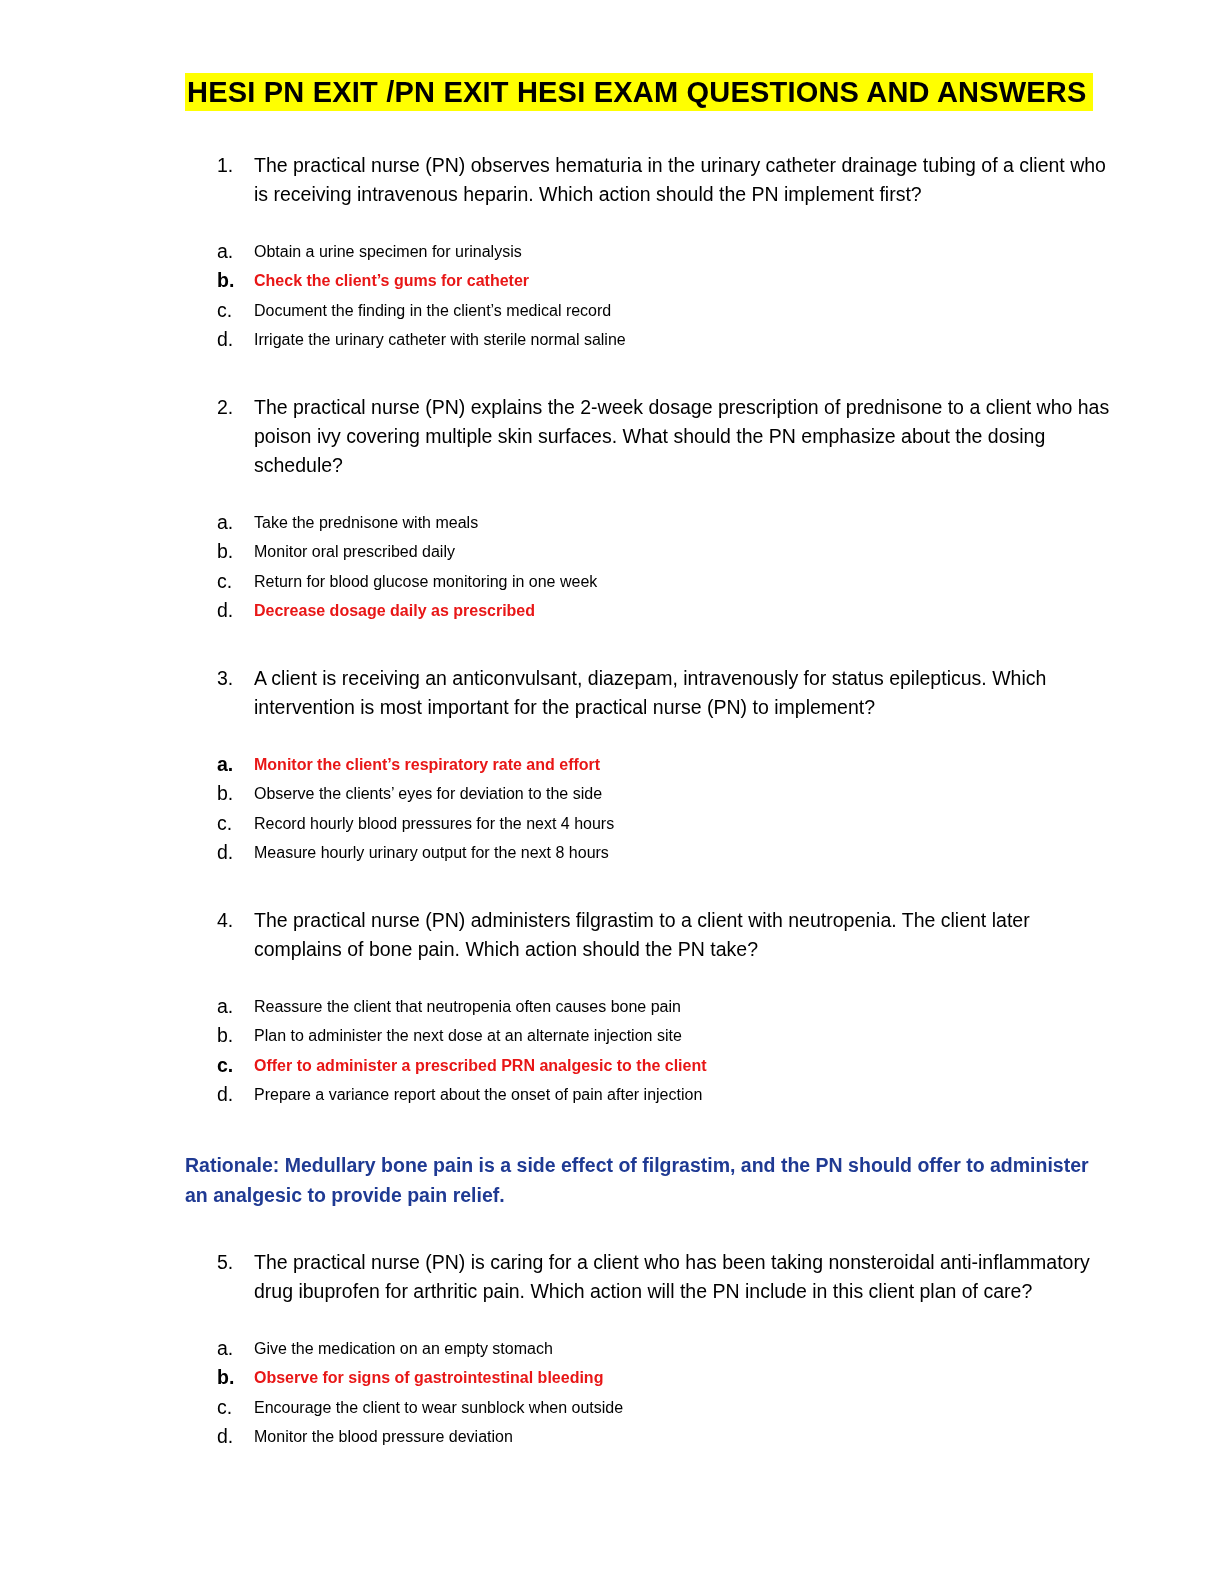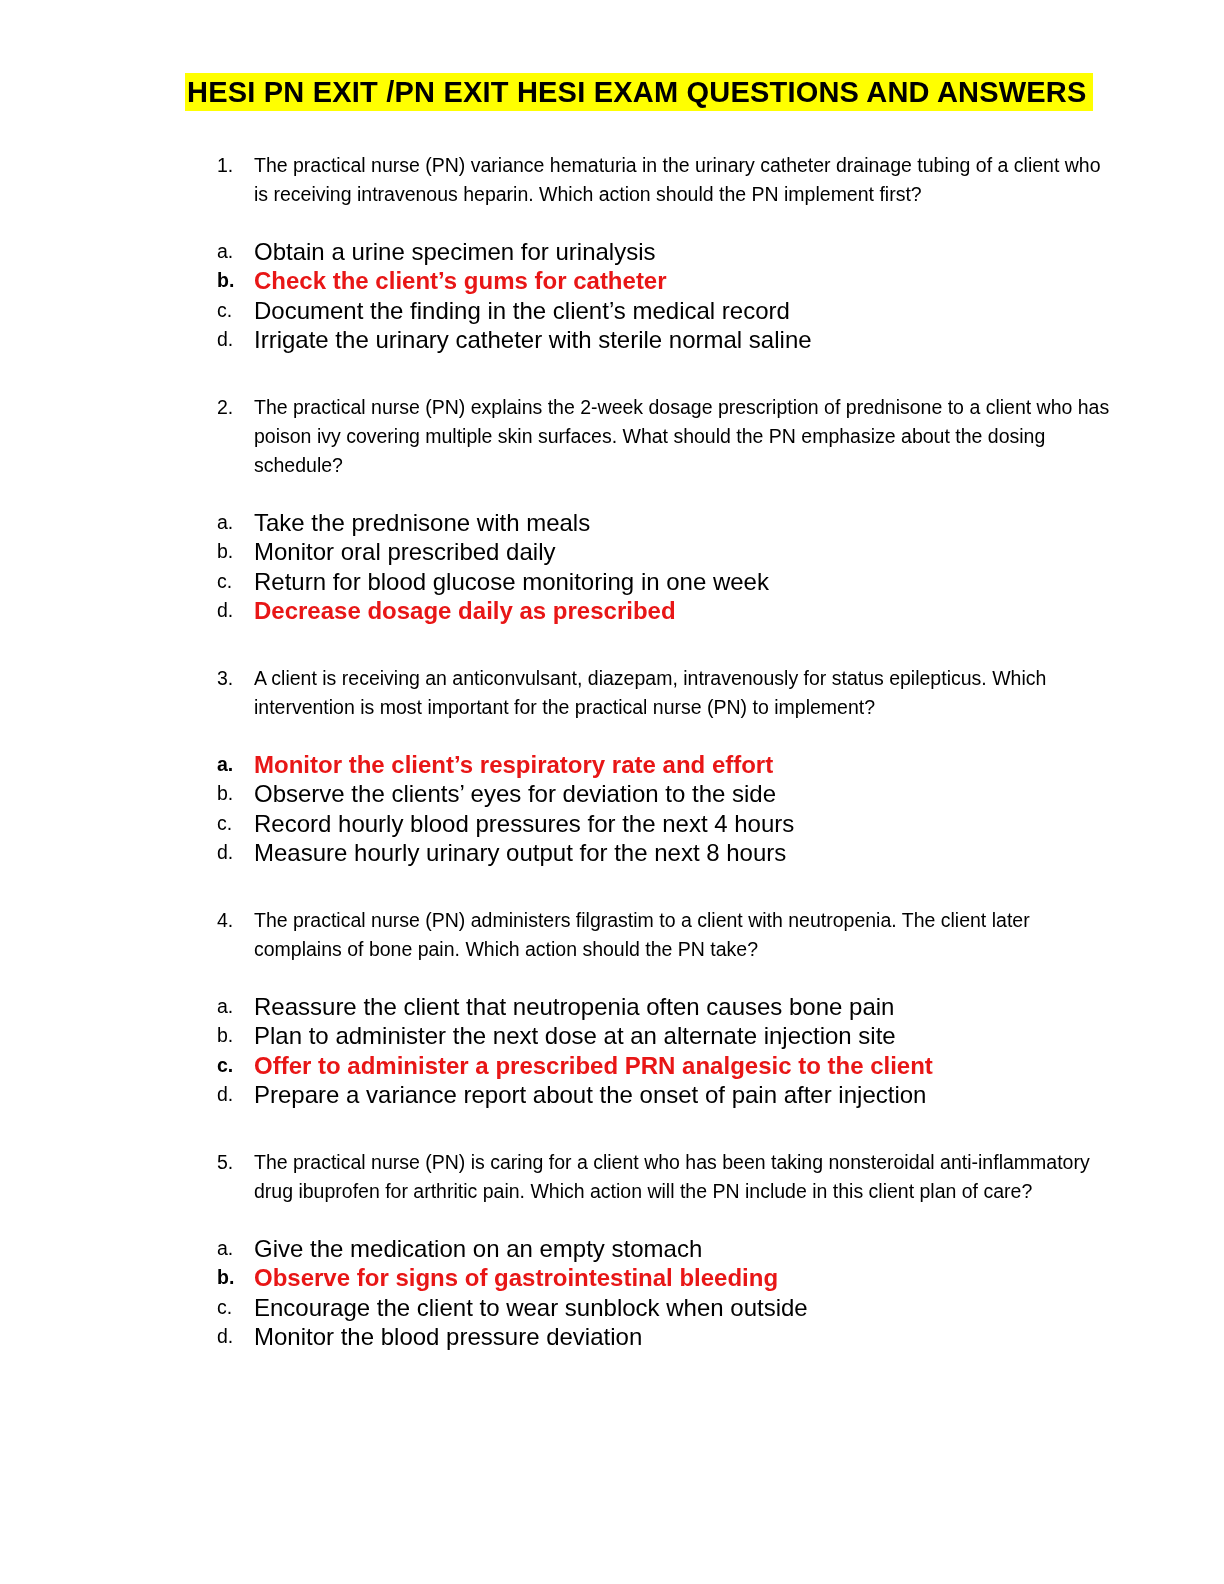--- a/index.html
+++ b/index.html
@@ -51,21 +51,21 @@
     display: flex;
   }
   .opt-letter {
     width: 37px;
     flex-shrink: 0;
     font-size: 19.5px;
     line-height: 29.5px;
   }
   .opt-text {
     flex: 1;
-    font-size: 24px;
+    font-size: 16px;
     line-height: 29.5px;
   }
   .option.answer .opt-text { color: var(--answer, #e81616); font-weight: bold; }
   .option.answer-bold .opt-text {
     color: var(--answer, #e81616);
     font-weight: bold;
   }
   .option.answer-bold .opt-letter { font-weight: bold; }
   .rationale {
     margin-top: 40px;
@@ -76,21 +76,21 @@
   }
 </style>
 </head>
 <body>
 
 <div class="page">
   <h1 class="title">HESI PN EXIT /PN EXIT HESI EXAM QUESTIONS AND ANSWERS</h1>
   <div class="content">
       <div class="question">
         <div class="q-num">1.</div>
-        <div class="q-text">The practical nurse (PN) variance hematuria in the urinary catheter drainage tubing of a client who is receiving intravenous heparin. Which action should the PN implement first?</div>
+        <div class="q-text">The practical nurse (PN) observes hematuria in the urinary catheter drainage tubing of a client who is receiving intravenous heparin. Which action should the PN implement first?</div>
       </div>
       <div class="options">
         <div class="option plain">
           <div class="opt-letter">a.</div>
           <div class="opt-text">Obtain a urine specimen for urinalysis</div>
         </div>
         <div class="option answer-bold">
           <div class="opt-letter">b.</div>
           <div class="opt-text">Check the client’s gums for catheter</div>
         </div>
@@ -162,20 +162,21 @@
         </div>
         <div class="option answer-bold">
           <div class="opt-letter">c.</div>
           <div class="opt-text">Offer to administer a prescribed PRN analgesic to the client</div>
         </div>
         <div class="option plain">
           <div class="opt-letter">d.</div>
           <div class="opt-text">Prepare a variance report about the onset of pain after injection</div>
         </div>
       </div>
+      <p class="rationale">Rationale: Medullary bone pain is a side effect of filgrastim, and the PN should offer to administer an analgesic to provide pain relief.</p>
       <div class="question">
         <div class="q-num">5.</div>
         <div class="q-text">The practical nurse (PN) is caring for a client who has been taking nonsteroidal anti-inflammatory drug ibuprofen for arthritic pain. Which action will the PN include in this client plan of care?</div>
       </div>
       <div class="options">
         <div class="option plain">
           <div class="opt-letter">a.</div>
           <div class="opt-text">Give the medication on an empty stomach</div>
         </div>
         <div class="option answer-bold">

